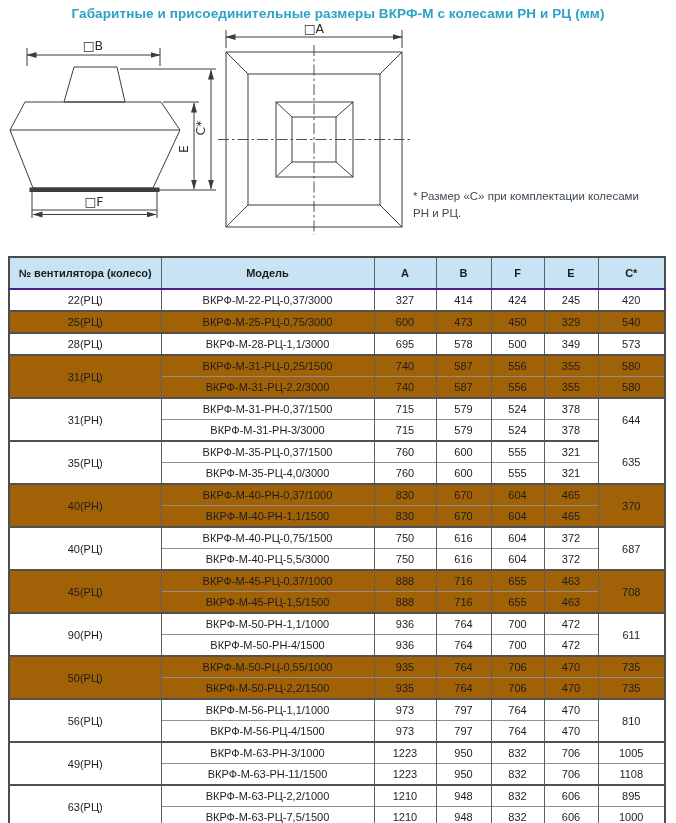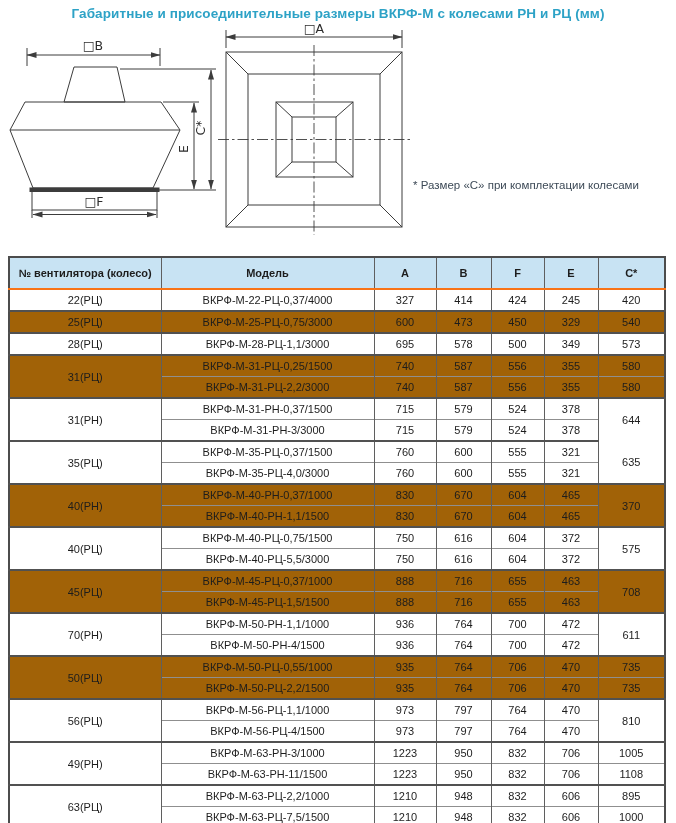--- a/index.html
+++ b/index.html
@@ -13,21 +13,21 @@
   .title {
     margin: 0; padding-top: 6px;
     text-align: center;
     font-size: 13.5px; font-weight: bold;
     color: #2da2c6;
     letter-spacing: 0.1px;
   }
   .figure { position: relative; width: 676px; height: 230px; }
   .figure svg { position: absolute; left: 8px; top: 0; }
   .note {
-    position: absolute; left: 413px; top: 156px;
+    position: absolute; left: 413px; top: 167px;
     width: 252px;
     font-size: 11.5px; line-height: 1.45;
     color: #3d4a57;
   }
   .drawing-label {
     font-family: "DejaVu Sans", sans-serif;
     font-size: 12.5px; fill: #2b2b2b;
   }
   table.dims {
     margin-left: 8px; margin-top: 5px;
@@ -41,21 +41,21 @@
     border-left: 1px solid #5f5f5f;
     border-right: 1px solid #5f5f5f;
     text-align: center; vertical-align: middle;
     padding: 0 2px;
     overflow: hidden; white-space: nowrap;
   }
   table.dims thead th {
     background: #c8e3f3;
     font-weight: bold;
     height: 30px;
-    border-bottom: 2px solid #f97316;
+    border-bottom: 2px solid #4c1d95;
     border-top: 2px solid #4c4c4c;
   }
   table.dims td { height: 20px; border-top: 1px solid #8f8f8f; }
   table.dims tr.gs > td { border-top: 2px solid #515151; }
   table.dims tr.gs > td.joined { border-top-style: hidden; margin-left: 43px; }
   table.dims tr.hl > td { background: #a16207; }
 </style>
 </head>
 <body>
 
@@ -125,20 +125,21 @@
         <line x1="345" y1="156" x2="328" y2="141"></line>
 
         <line x1="306" y1="24" x2="306" y2="214" stroke-dasharray="11 3 2.5 3" stroke-width="0.9"></line>
         <line x1="210" y1="118.5" x2="402" y2="118.5" stroke-dasharray="11 3 2.5 3" stroke-width="0.9"></line>
       </g>
       <text class="drawing-label" x="306" y="12" text-anchor="middle">□A</text>
     </svg>
 
     <div class="note">
       <div>* Размер «С» при комплектации колесами</div>
+      <div>РН и РЦ.</div>
     </div>
   </div>
 
   <table class="dims" id="dim-table">
     <colgroup>
       <col style="width:152px">
         <col style="width:213px">
       <col style="width:62px">
         <col style="width:55px">
       <col style="width:53px">
@@ -152,21 +153,21 @@
           <th>A</th>
           <th>B</th>
           <th>F</th>
           <th>E</th>
           <th>C*</th>
         </tr>
     </thead>
     <tbody>
         <tr class="gs">
           <td rowspan="1">22(РЦ)</td>
-          <td>ВКРФ-М-22-РЦ-0,37/4000</td>
+          <td>ВКРФ-М-22-РЦ-0,37/3000</td>
           <td>327</td>
           <td>414</td>
           <td>424</td>
           <td>245</td>
           <td>420</td>
         </tr>
         <tr class="hl gs">
           <td rowspan="1">25(РЦ)</td>
           <td>ВКРФ-М-25-РЦ-0,75/3000</td>
           <td>600</td>
@@ -249,21 +250,21 @@
           <td>604</td>
           <td>465</td>
         </tr>
         <tr class="gs">
           <td rowspan="2">40(РЦ)</td>
           <td>ВКРФ-М-40-РЦ-0,75/1500</td>
           <td>750</td>
           <td>616</td>
           <td>604</td>
           <td>372</td>
-          <td rowspan="2">575</td>
+          <td rowspan="2">687</td>
         </tr>
         <tr>
           <td>ВКРФ-М-40-РЦ-5,5/3000</td>
           <td>750</td>
           <td>616</td>
           <td>604</td>
           <td>372</td>
         </tr>
         <tr class="hl gs">
           <td rowspan="2">45(РЦ)</td>
@@ -275,21 +276,21 @@
           <td rowspan="2">708</td>
         </tr>
         <tr class="hl">
           <td>ВКРФ-М-45-РЦ-1,5/1500</td>
           <td>888</td>
           <td>716</td>
           <td>655</td>
           <td>463</td>
         </tr>
         <tr class="gs">
-          <td rowspan="2">70(РН)</td>
+          <td rowspan="2">90(РН)</td>
           <td>ВКРФ-М-50-РН-1,1/1000</td>
           <td>936</td>
           <td>764</td>
           <td>700</td>
           <td>472</td>
           <td rowspan="2">611</td>
         </tr>
         <tr>
           <td>ВКРФ-М-50-РН-4/1500</td>
           <td>936</td>

